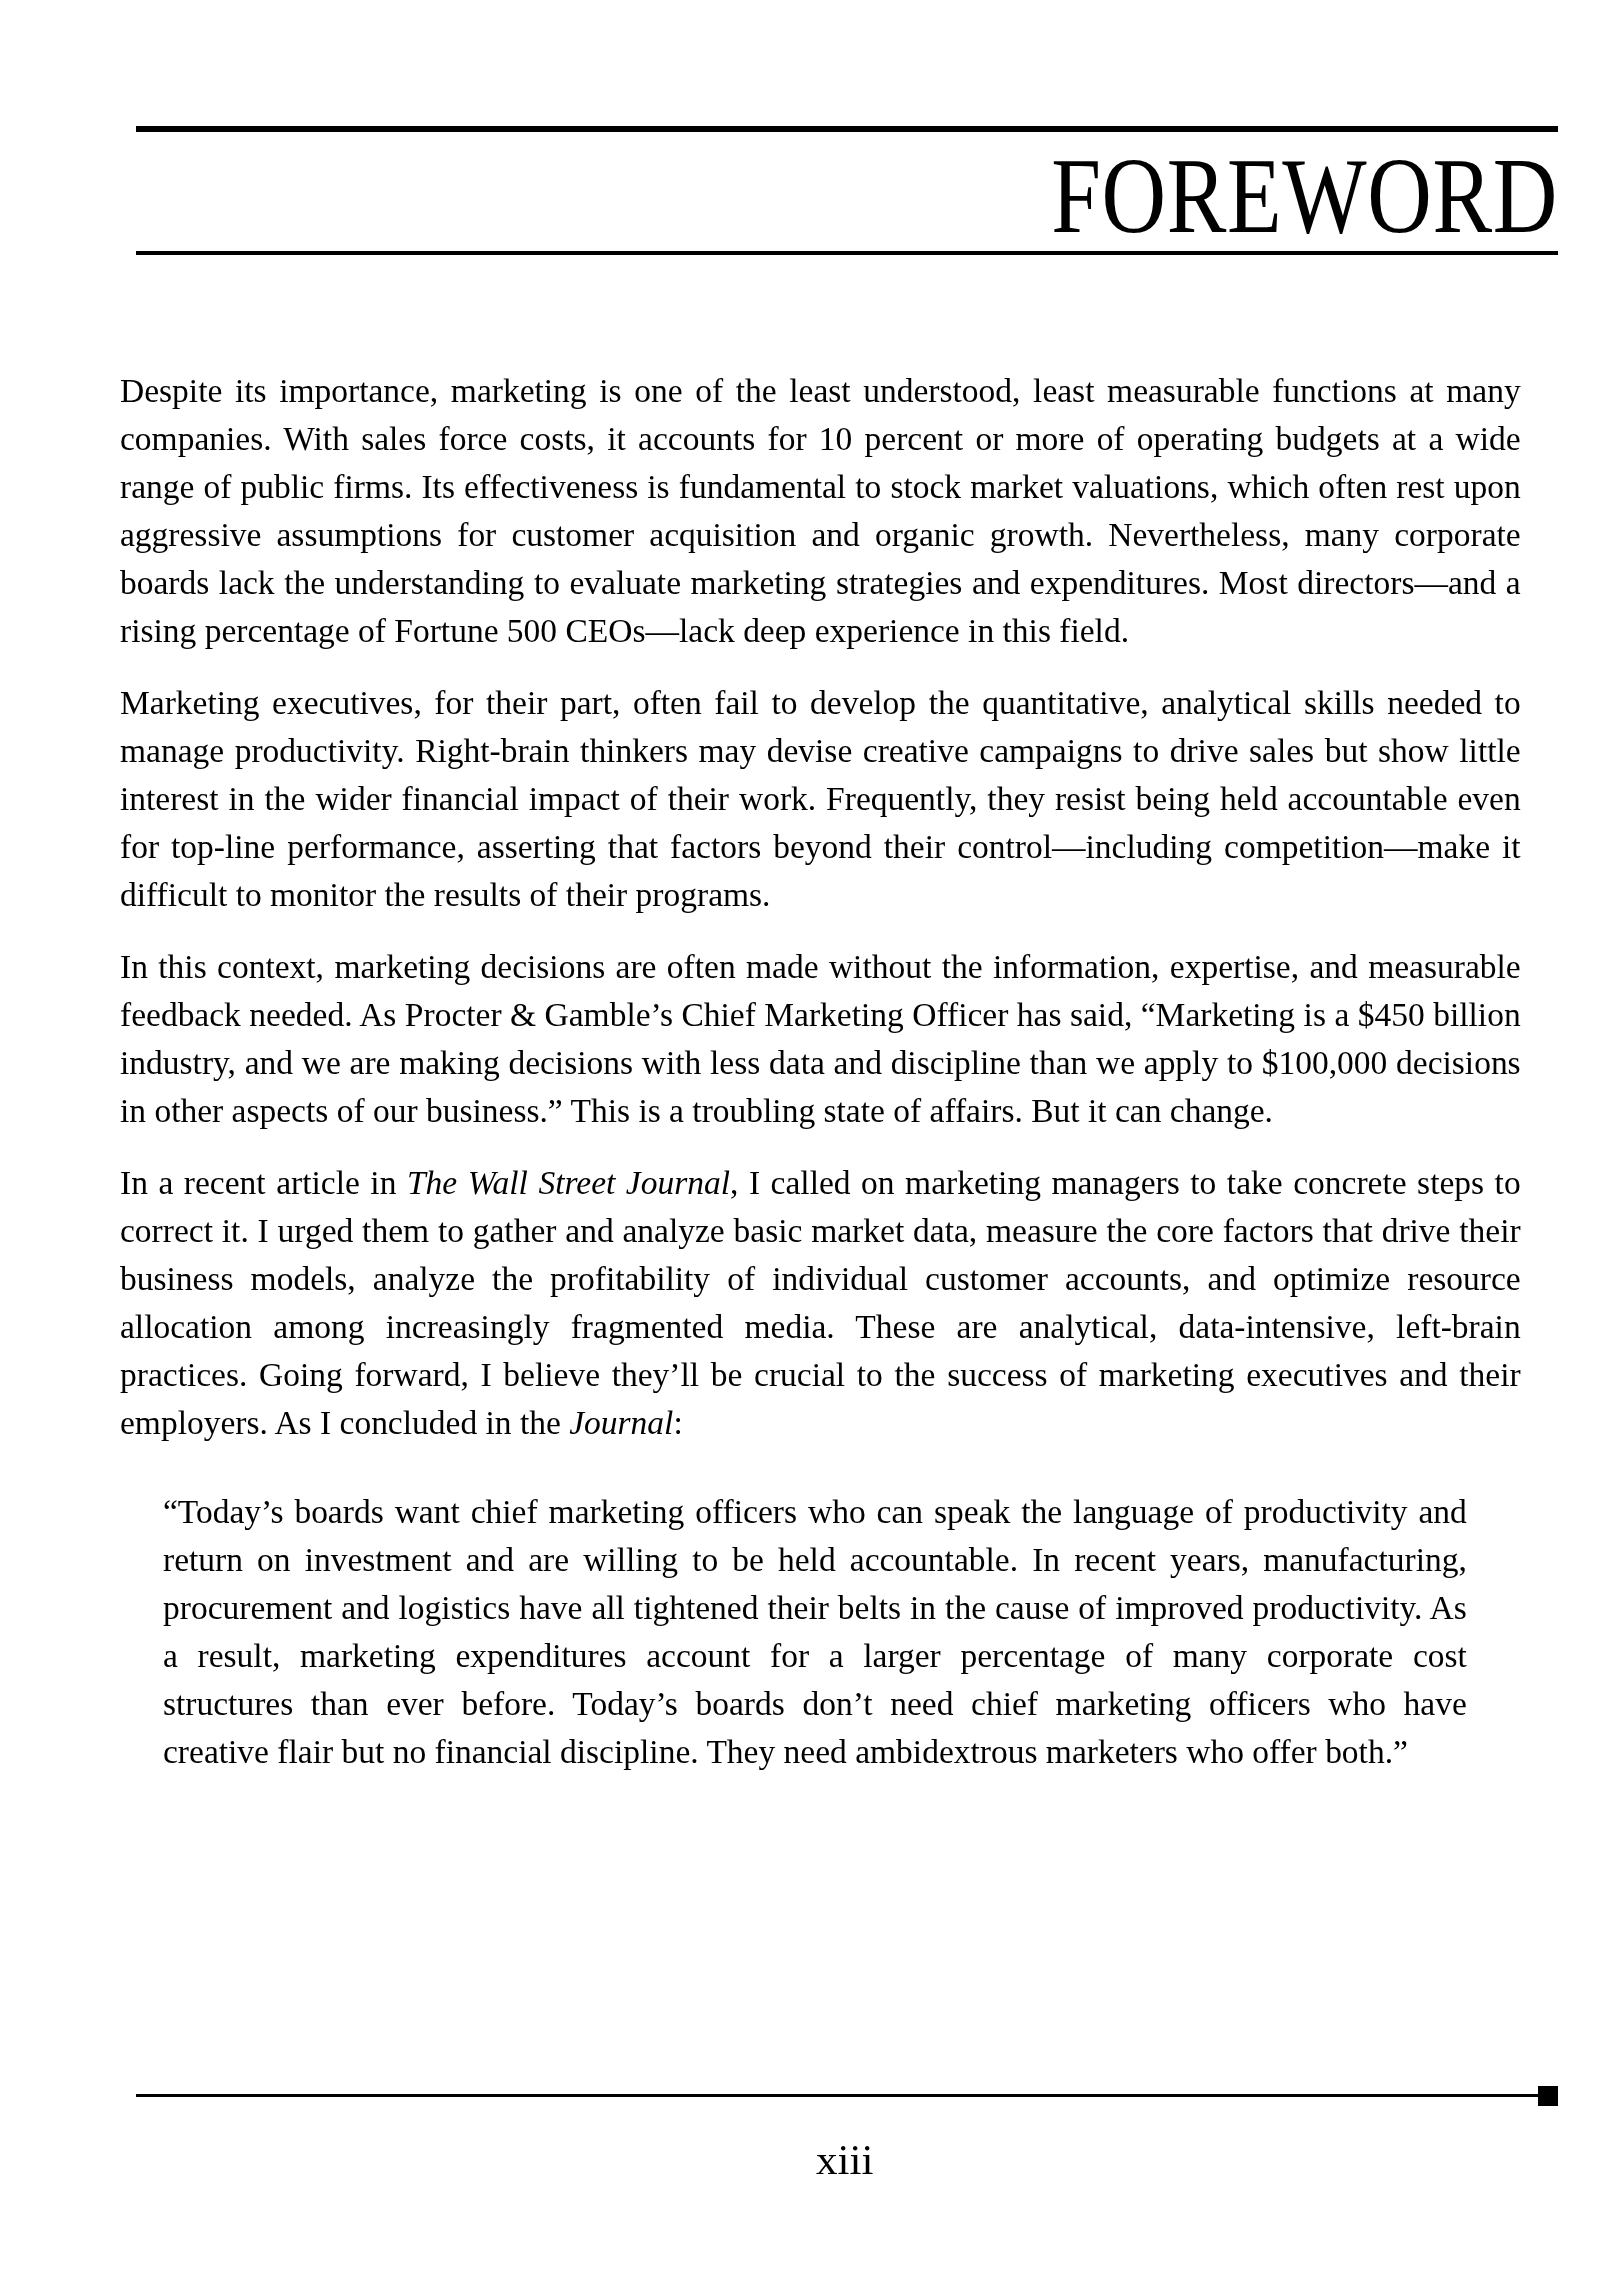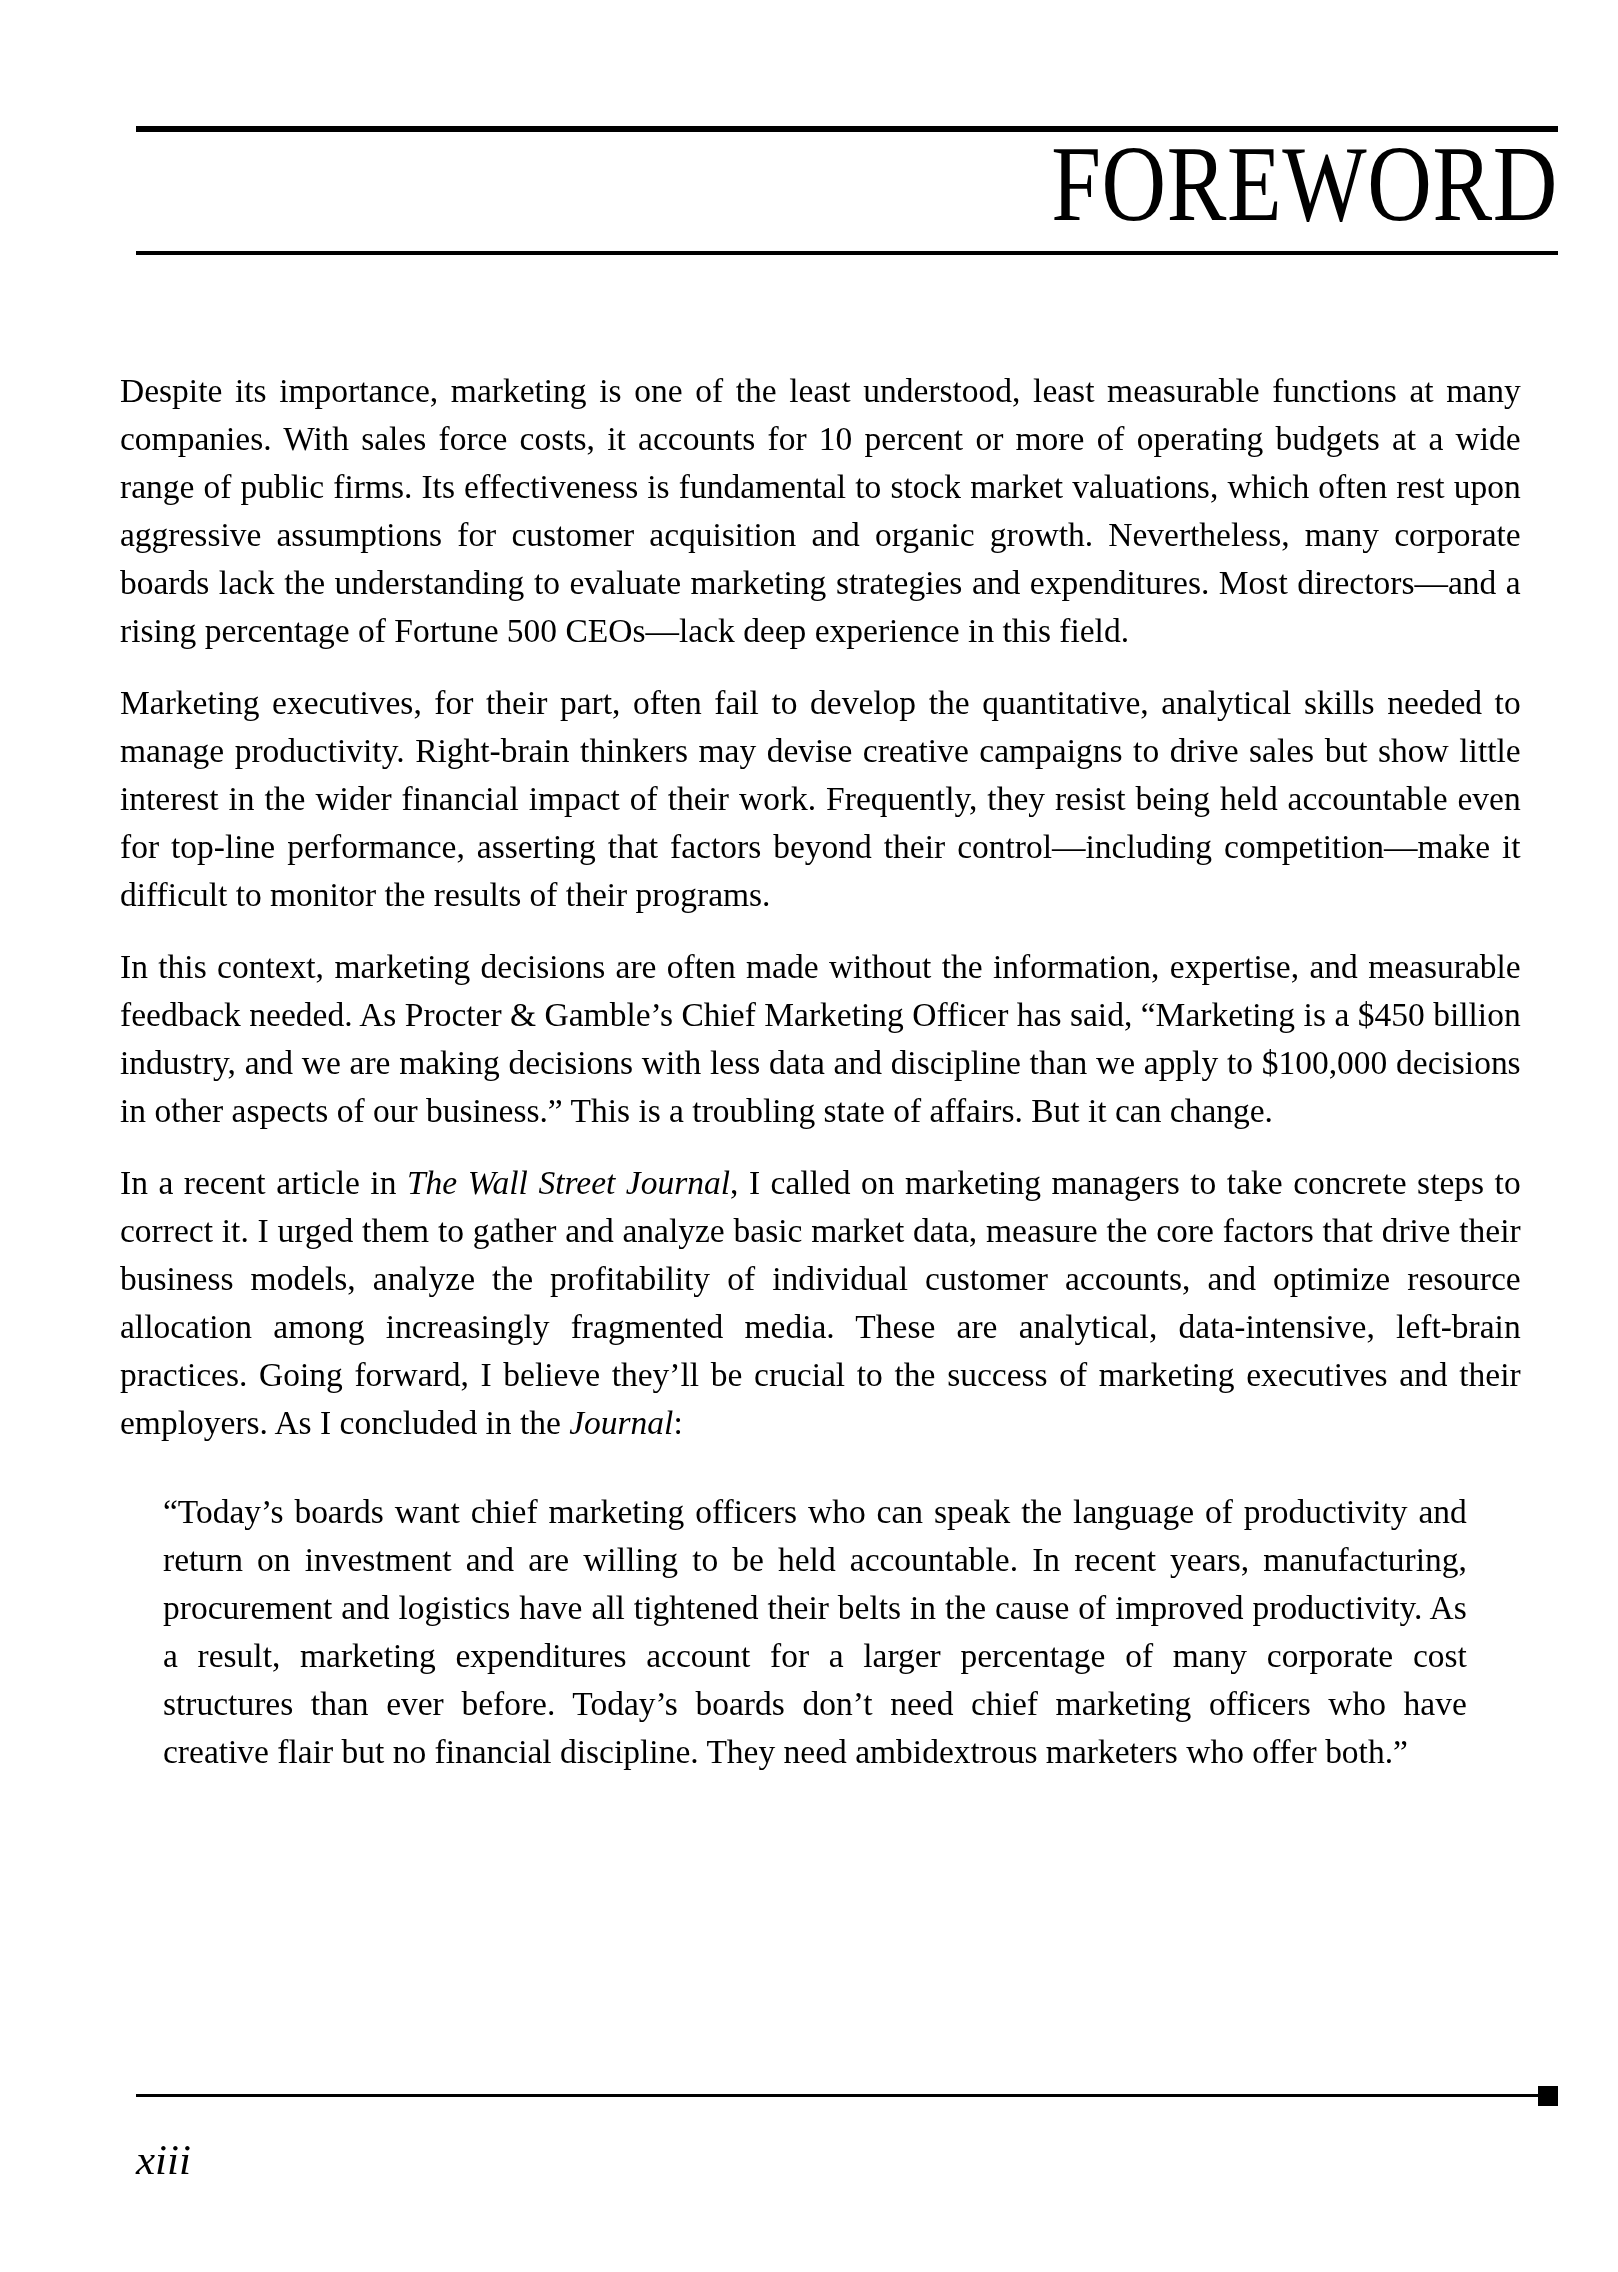--- a/index.html
+++ b/index.html
@@ -31,20 +31,21 @@
     background: #000000;
   }
   .rule-thin {
     width: 100%;
     height: 4px;
     background: #000000;
   }
   .title-band {
     height: 119px;
     display: flex;
+    align-items: flex-end;
     justify-content: flex-end;
     padding-bottom: 1.6px;
     box-sizing: border-box;
   }
   .page-title {
     font-family: "Liberation Serif", "DejaVu Serif", serif;
     font-size: 109px;
     line-height: 0.96;
     letter-spacing: 0.8px;
     font-weight: 400;
@@ -117,26 +118,25 @@
   .footer-square {
     position: absolute;
     right: 0;
     top: 0;
     width: 20px;
     height: 20px;
     background: #000000;
   }
   .folio {
     margin-top: 33px;
-    text-align: left;
+    text-align: center;
     font-size: 43px;
     line-height: 1;
     letter-spacing: 0px;
     padding-right: 4.7px;
-    font-style: italic;
   }
 </style>
 </head>
 <body>
 
 <div class="page">
 
   <div class="header">
     <div class="rule-thick"></div>
     <div class="title-band">

